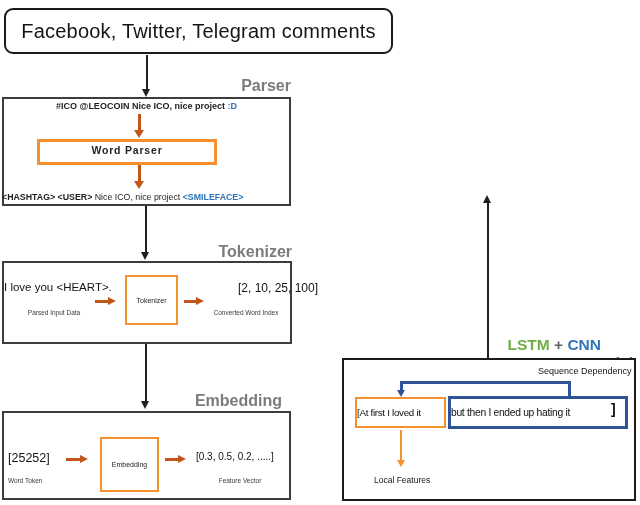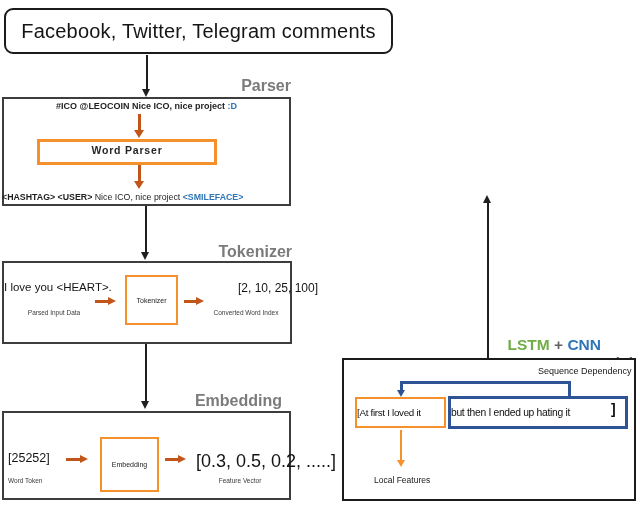--- a/index.html
+++ b/index.html
@@ -131,21 +131,21 @@
 
   <div class="abs orange-box mini-proc" style="left:100px; top:437px; width:59px; height:55px;">
     <span>Embedding</span>
   </div>
 
   <div class="abs">
     <div class="abs ohstem" style="left:165px; top:458px; width:13px;"></div>
     <div class="abs ohead-right" style="left:178px; top:455px;"></div>
   </div>
 
-  <div class="abs io-value" style="left:196px; top:451px; width:88px; text-align:left; font-size:18px;">[0.3, 0.5, 0.2, .....]</div>
+  <div class="abs io-value" style="left:196px; top:451px; width:88px; text-align:left; font-size:10px;">[0.3, 0.5, 0.2, .....]</div>
   <div class="abs io-caption" style="left:196px; top:477px; width:88px; text-align:center;">Feature Vector</div>
 
 
 
   <div class="abs">
     <div class="abs vstem" style="left:487px; top:203px; height:156px;"></div>
     <div class="abs head-up" style="left:483px; top:195px;"></div>
   </div>
 
   <div class="abs sec-title-sm" style="left:483px; top:336px; width:150px; font-size:15.5px;">

